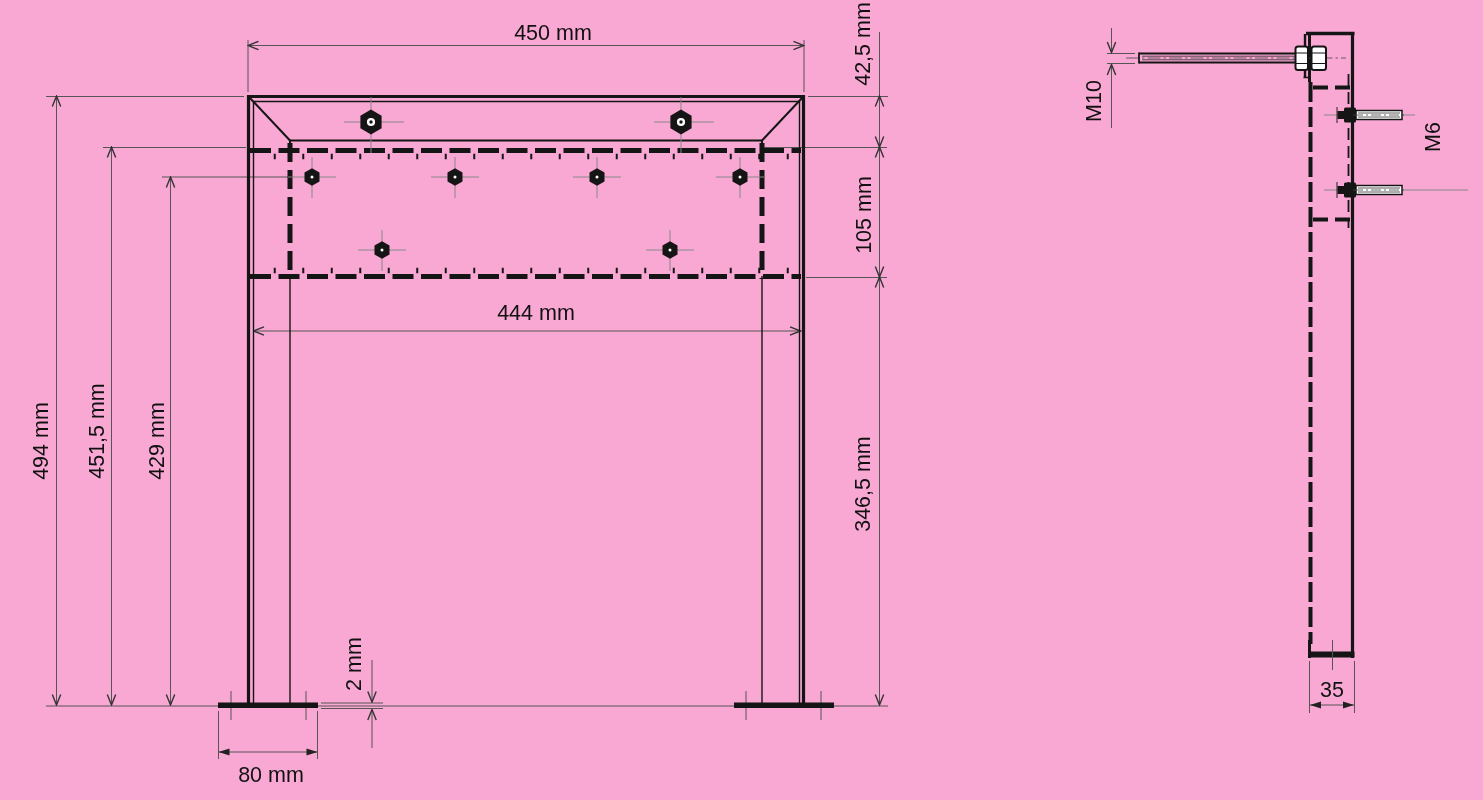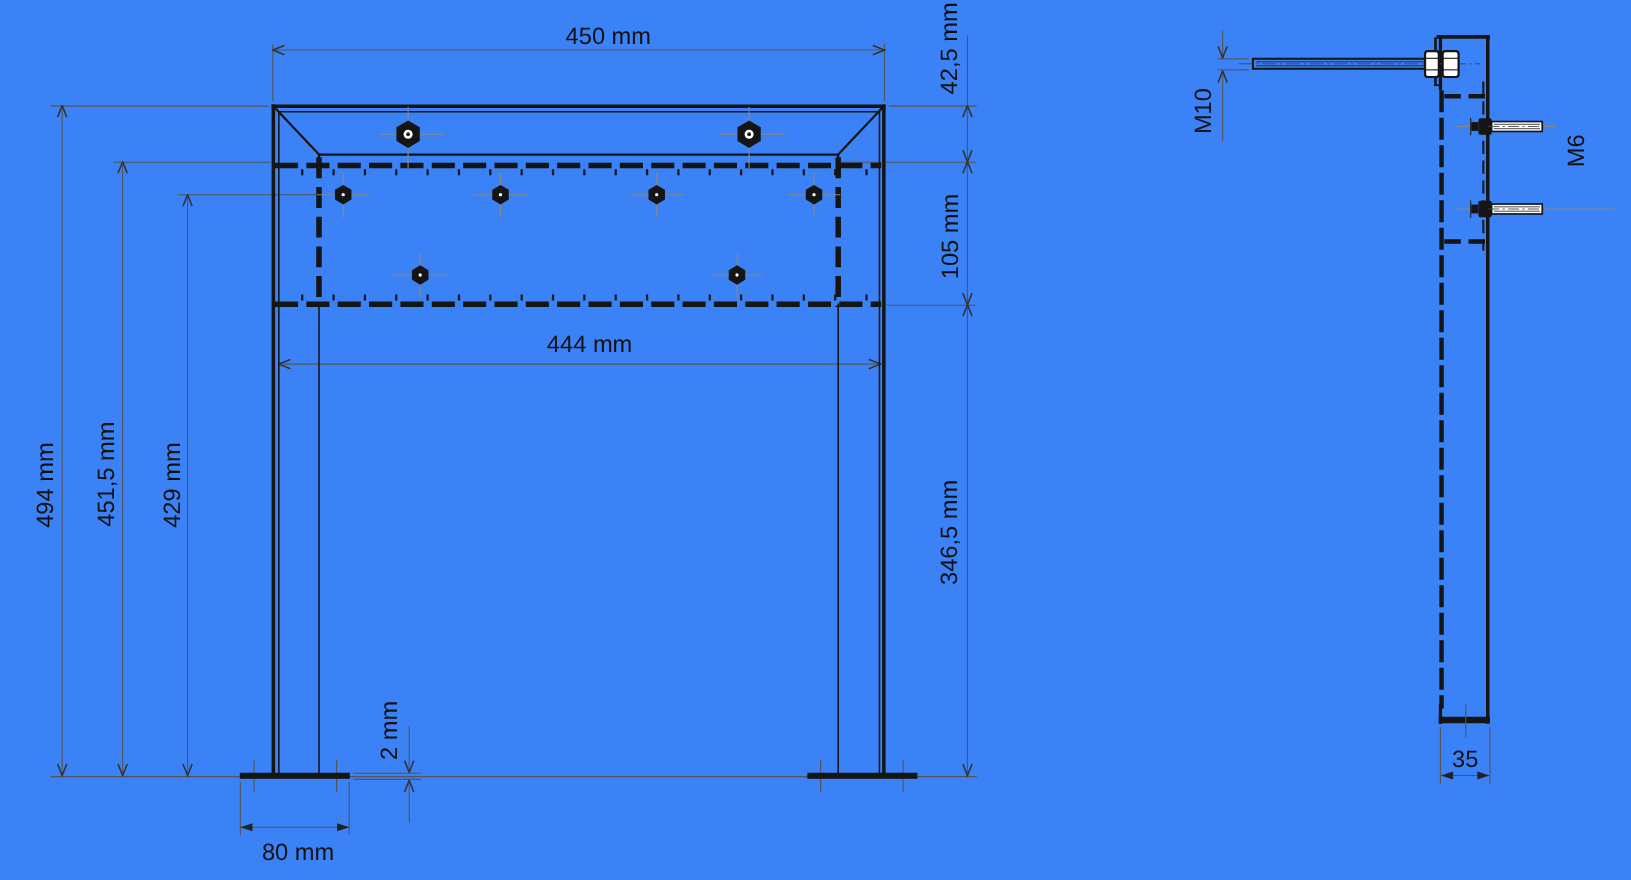--- a/index.html
+++ b/index.html
@@ -1,16 +1,16 @@
 <!DOCTYPE html>
 <html><head>
 <meta charset="utf-8">
 <style>
   html,body{margin:0;padding:0;background:#ffffff;}
-  .canvas{position:relative;width:1483px;height:800px;background:#3b82f6;overflow:hidden;}
+  .canvas{position:relative;width:1483px;height:800px;background:#f9a8d4;overflow:hidden;}
   svg{display:block;}
   .st{stroke:#151515;fill:none;}
   .dim{stroke:#555555;stroke-width:1;fill:none;}
   .cl{stroke:#888888;stroke-width:1;fill:none;}
   text.lbl{fill:#111111;font-family:"Liberation Sans",sans-serif;font-size:21.5px;}
 </style>
 </head>
 <body>
 
 <div class="canvas">

